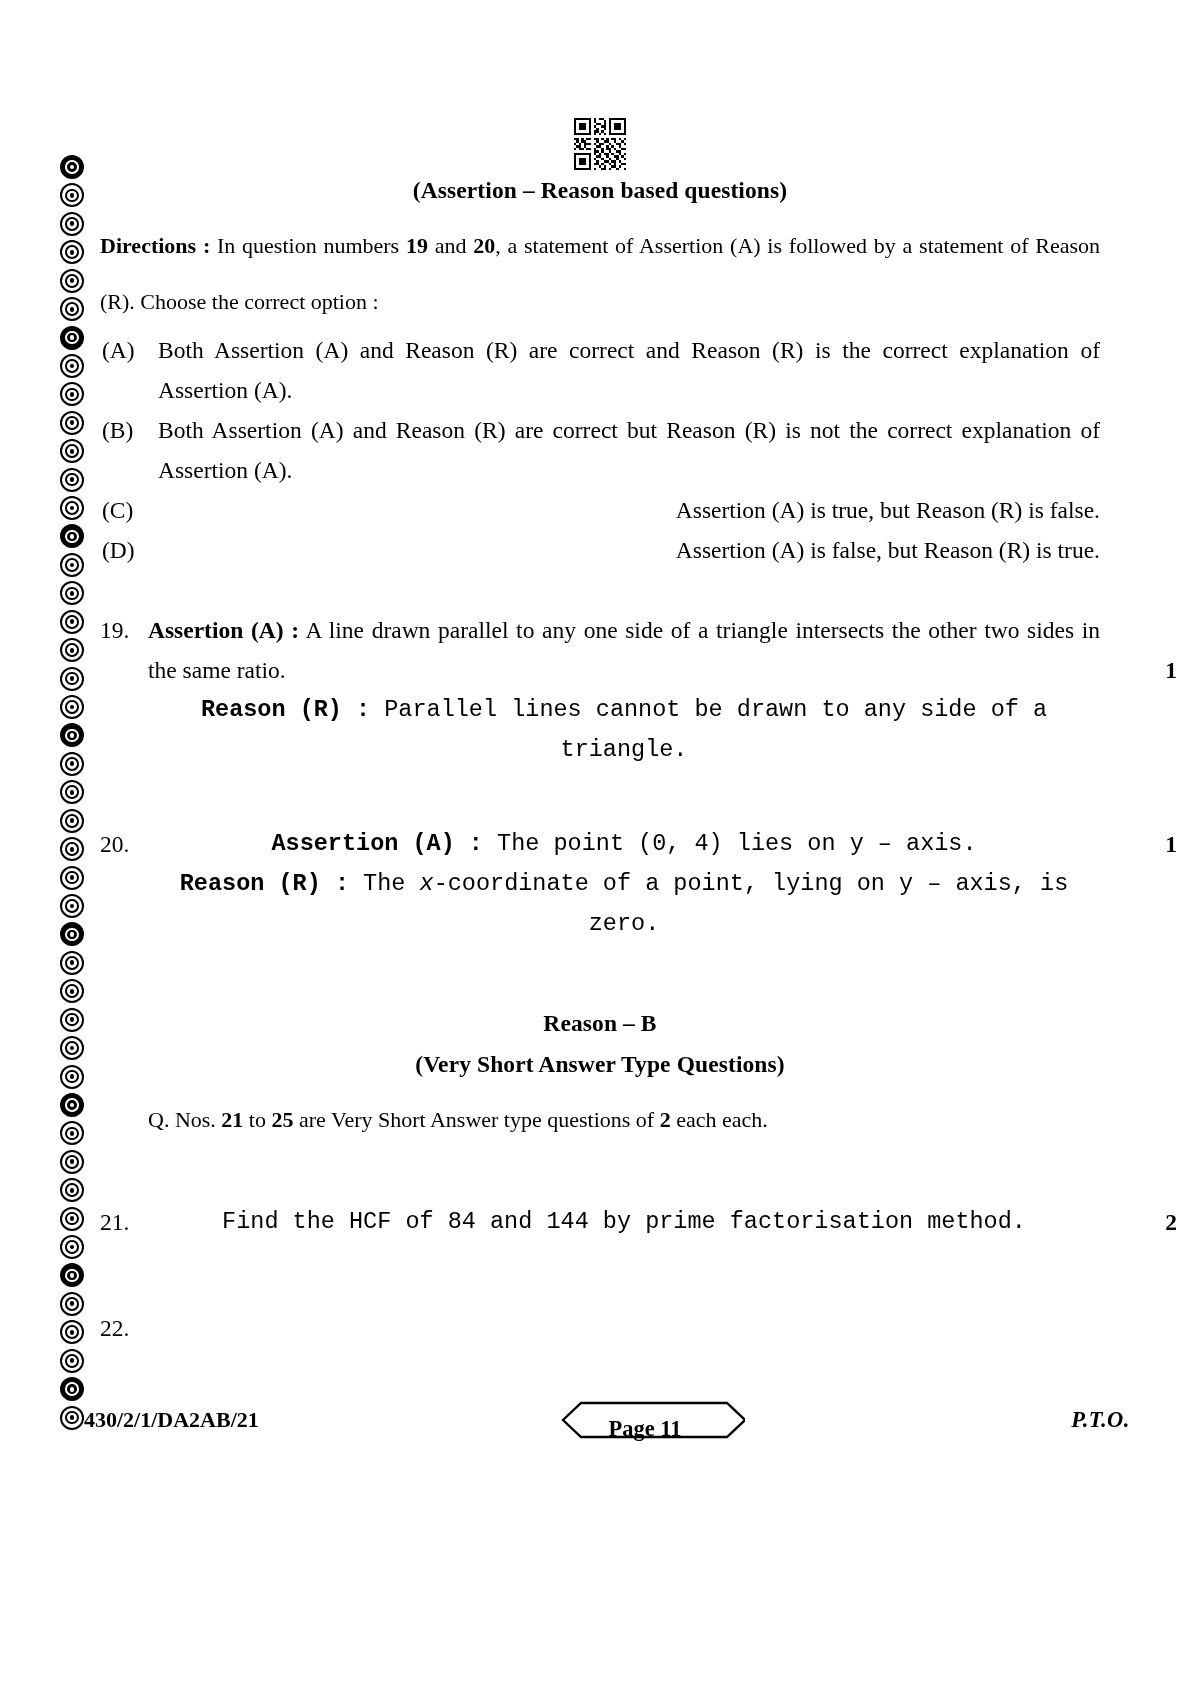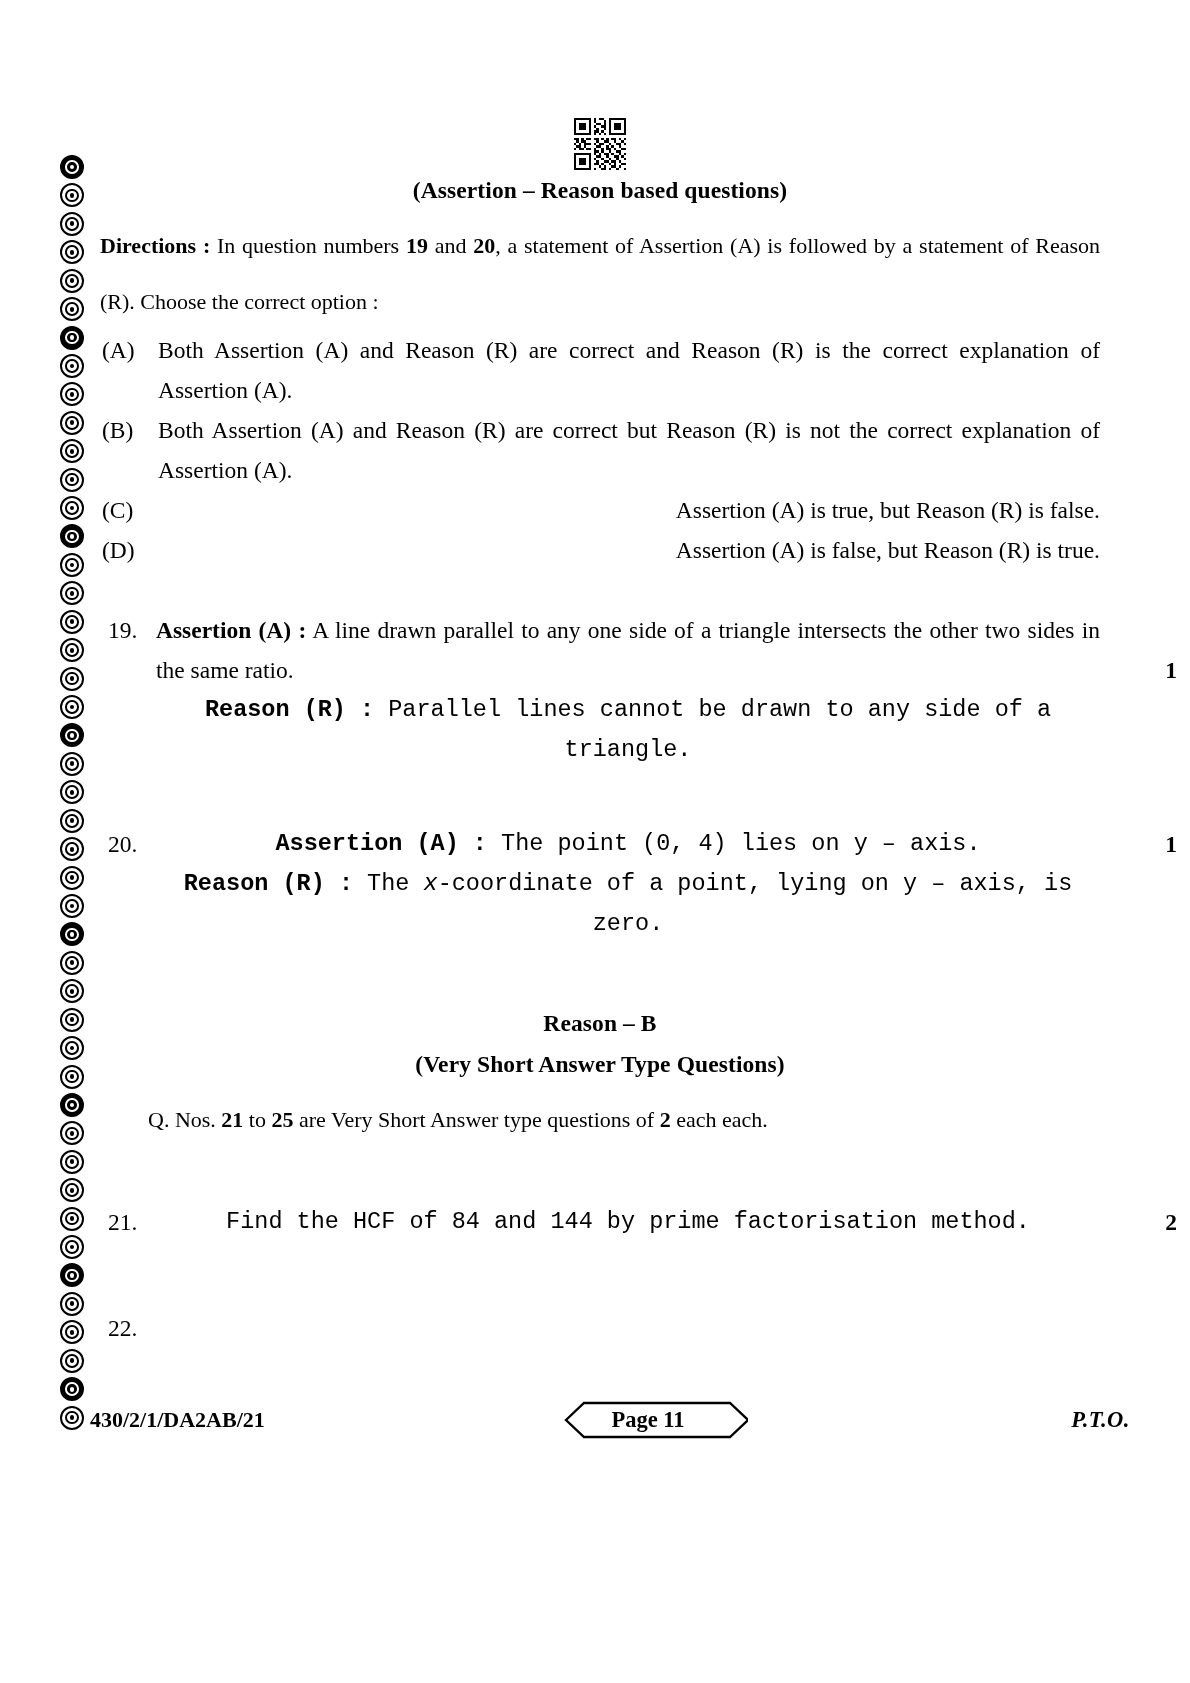--- a/index.html
+++ b/index.html
@@ -117,21 +117,20 @@
     text-justify: inter-word;
   }
   .opt-text.nojust { text-align: right; }
 
   
   .q-row {
     display: flex;
     font-size: 23.5px;
     line-height: 40px;
     position: relative;
-    margin-left: 8px;
   }
   .q-num {
     width: 48px;
     flex: 0 0 48px;
     text-align: left;
   }
   .q-body {
     flex: 1 1 auto;
   }
   .q-line {
@@ -172,37 +171,37 @@
     padding-right: 230px;
   }
 
   .spacer-lg { height: 40px; }
   .spacer-md { height: 26px; }
   .spacer-sm { height: 14px; }
 
   
   #footer {
     position: absolute;
-    left: 90px;
+    left: 84px;
     right: 60px;
     top: 1398px;
     display: flex;
     align-items: center;
     justify-content: space-between;
     font-size: 21.5px;
     gap: 20px;
   }
   #footer-code {
     font-weight: bold;
     font-size: 22px;
   }
   #page-banner {
     position: relative;
     display: flex;
-    align-items: center;
+    align-items: flex-end;
     justify-content: center;
     width: 200px;
     height: 44px;
     margin-left: -40px;
   }
   #page-banner svg {
     position: absolute;
     left: 0; top: 0;
   }
   #page-banner span {

